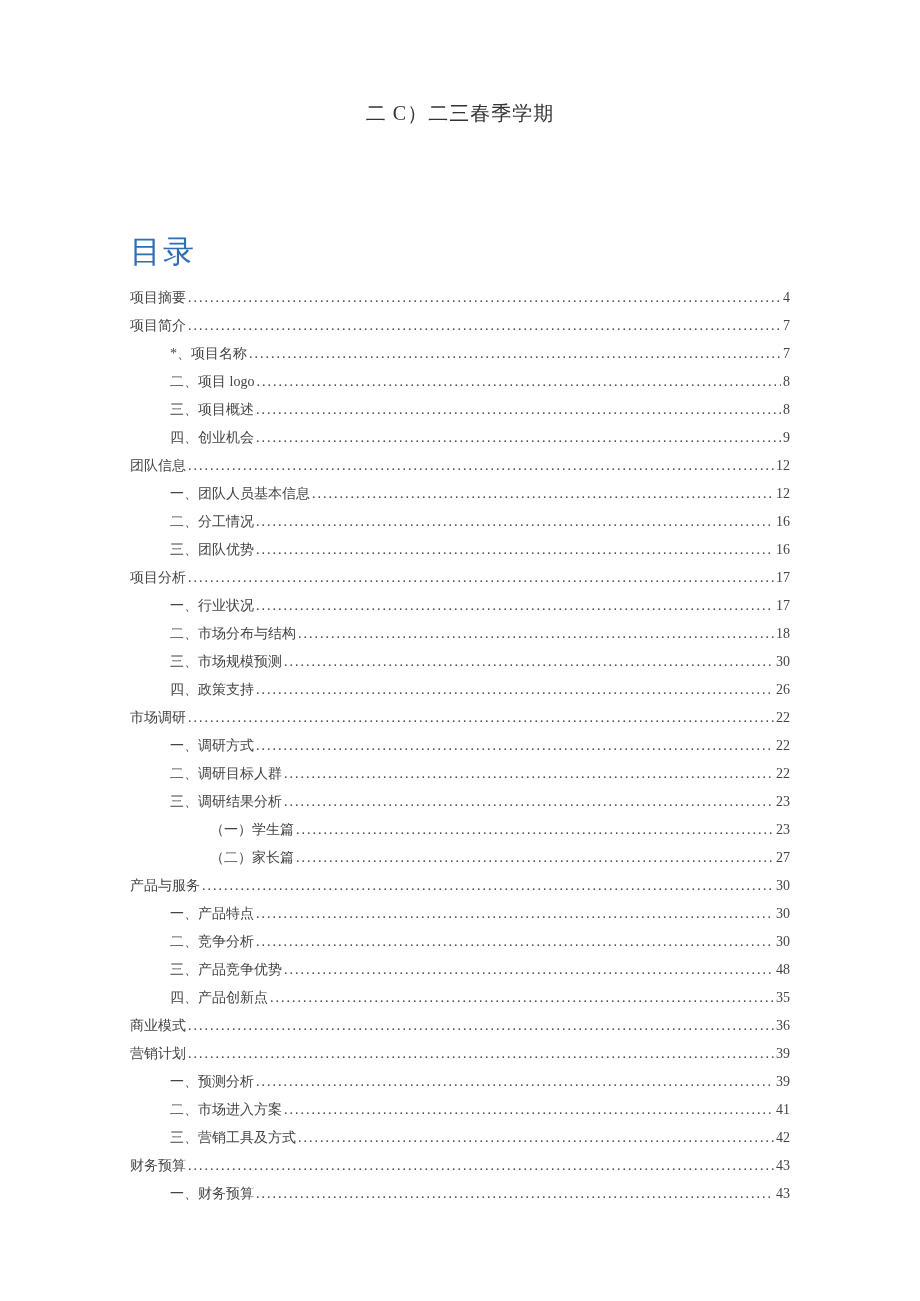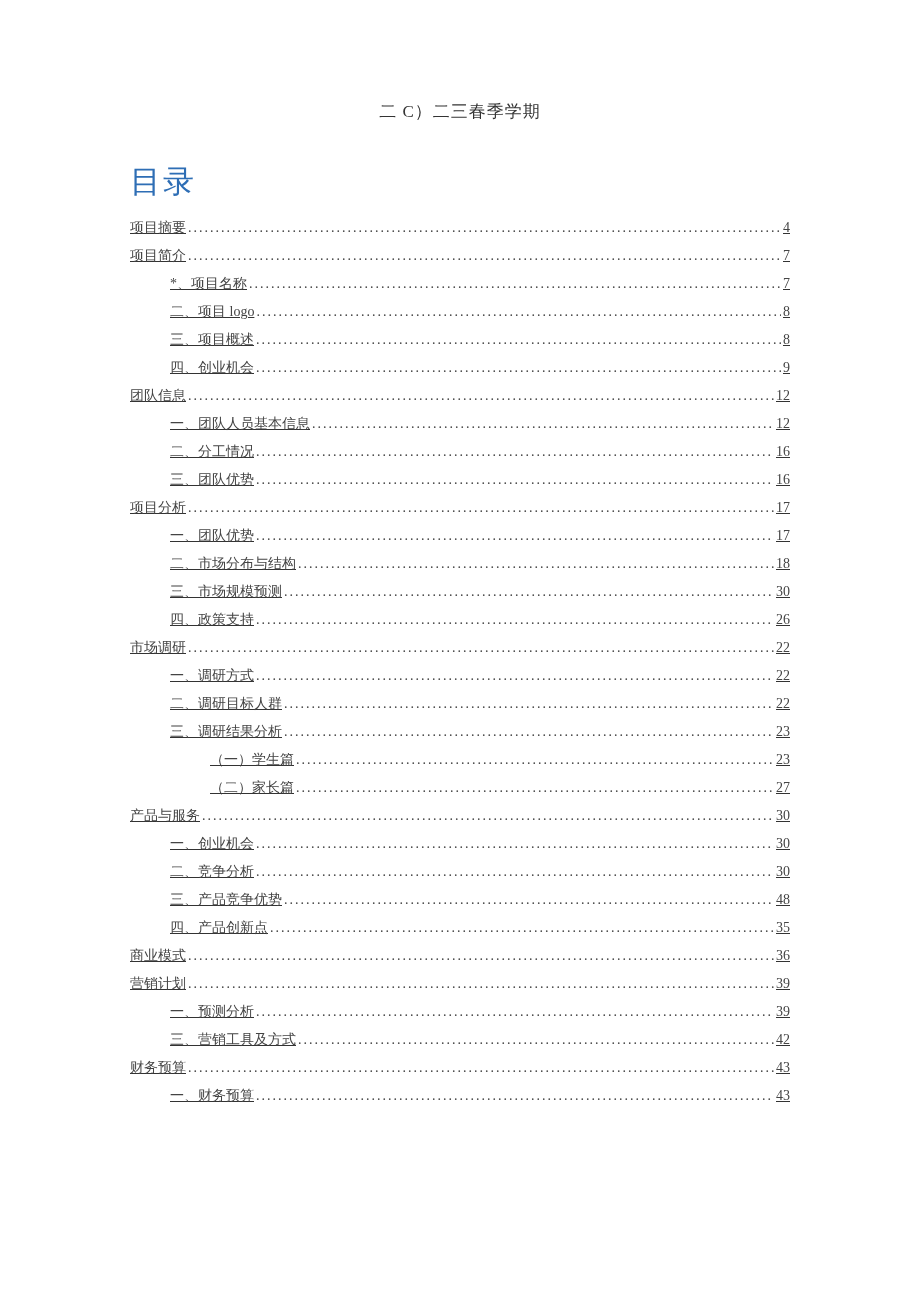--- a/index.html
+++ b/index.html
@@ -8,44 +8,43 @@
     background: #fff;
     font-family: "SimSun", "宋体", serif;
     width: 920px;
     height: 1301px;
     box-sizing: border-box;
     padding: 100px 130px 60px 130px;
     color: #333;
   }
   .header-title {
     text-align: center;
-    font-size: 17px;
+    font-size: 20px;
     letter-spacing: 1px;
     color: #333;
-    margin-bottom: 38px;
+    margin-bottom: 104px;
     font-family: "SimSun", "宋体", serif;
   }
   .toc-heading {
     font-size: 31px;
     color: #2e6eb5;
     font-family: "SimSun", "宋体", serif;
     font-weight: normal;
     margin-bottom: 18px;
     letter-spacing: 2px;
   }
   .toc {
     font-size: 14px;
     line-height: 1.0;
   }
   .toc-row {
     display: flex;
     align-items: flex-end;
     white-space: nowrap;
     margin-bottom: 14px;
-    text-decoration: underline;
   }
   .toc-label {
     flex: 0 0 auto;
     color: #444;
   }
   .toc-leader {
     flex: 1 1 auto;
     overflow: hidden;
     position: relative;
     height: 1em;
@@ -125,21 +124,21 @@
       <span class="toc-label">三、团队优势</span>
       <span class="toc-leader"></span>
       <span class="toc-page">16</span>
     </div>
     <div class="toc-row">
       <span class="toc-label">项目分析</span>
       <span class="toc-leader"></span>
       <span class="toc-page">17</span>
     </div>
     <div class="toc-row indent-1">
-      <span class="toc-label">一、团队优势</span>
+      <span class="toc-label">一、行业状况</span>
       <span class="toc-leader"></span>
       <span class="toc-page">17</span>
     </div>
     <div class="toc-row indent-1">
       <span class="toc-label">二、市场分布与结构</span>
       <span class="toc-leader"></span>
       <span class="toc-page">18</span>
     </div>
     <div class="toc-row indent-1">
       <span class="toc-label">三、市场规模预测</span>
@@ -180,21 +179,21 @@
       <span class="toc-label">（二）家长篇</span>
       <span class="toc-leader"></span>
       <span class="toc-page">27</span>
     </div>
     <div class="toc-row">
       <span class="toc-label">产品与服务</span>
       <span class="toc-leader"></span>
       <span class="toc-page">30</span>
     </div>
     <div class="toc-row indent-1">
-      <span class="toc-label">一、创业机会</span>
+      <span class="toc-label">一、产品特点</span>
       <span class="toc-leader"></span>
       <span class="toc-page">30</span>
     </div>
     <div class="toc-row indent-1">
       <span class="toc-label">二、竞争分析</span>
       <span class="toc-leader"></span>
       <span class="toc-page">30</span>
     </div>
     <div class="toc-row indent-1">
       <span class="toc-label">三、产品竞争优势</span>
@@ -215,20 +214,25 @@
       <span class="toc-label">营销计划</span>
       <span class="toc-leader"></span>
       <span class="toc-page">39</span>
     </div>
     <div class="toc-row indent-1">
       <span class="toc-label">一、预测分析</span>
       <span class="toc-leader"></span>
       <span class="toc-page">39</span>
     </div>
     <div class="toc-row indent-1">
+      <span class="toc-label">二、市场进入方案</span>
+      <span class="toc-leader"></span>
+      <span class="toc-page">41</span>
+    </div>
+    <div class="toc-row indent-1">
       <span class="toc-label">三、营销工具及方式</span>
       <span class="toc-leader"></span>
       <span class="toc-page">42</span>
     </div>
     <div class="toc-row">
       <span class="toc-label">财务预算</span>
       <span class="toc-leader"></span>
       <span class="toc-page">43</span>
     </div>
     <div class="toc-row indent-1">

